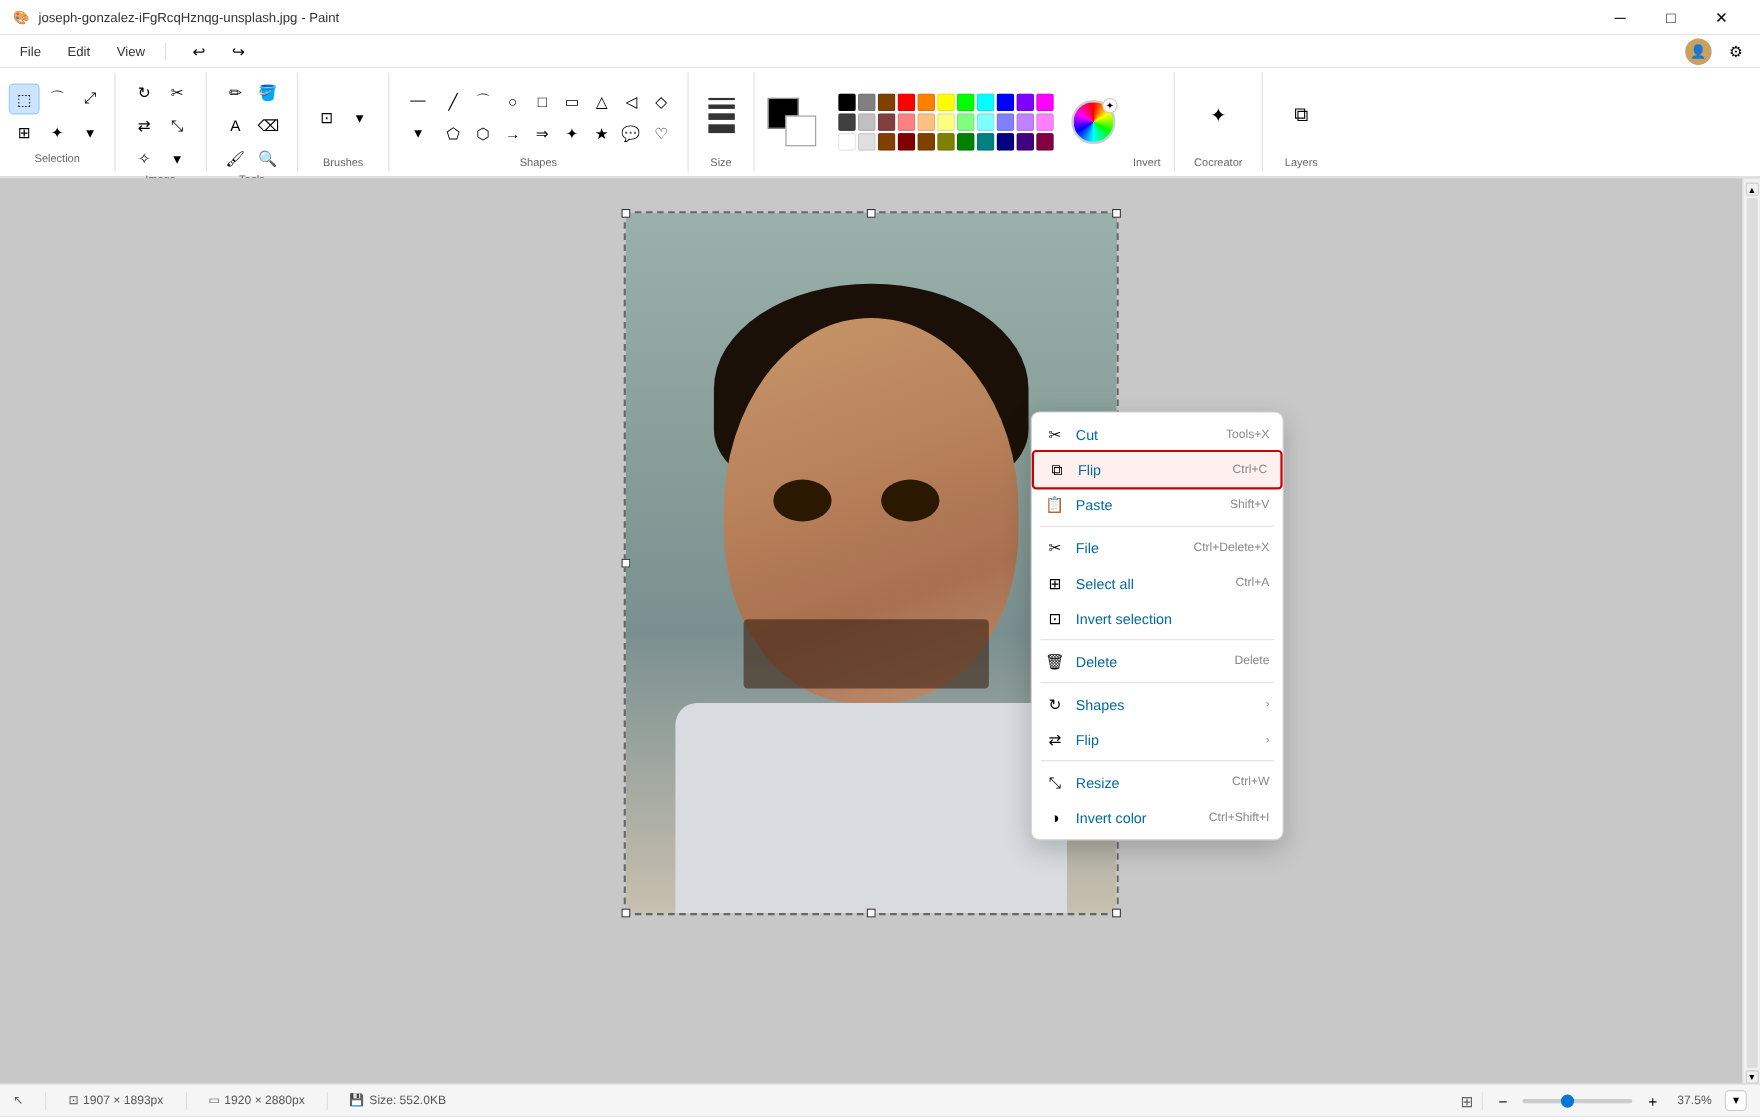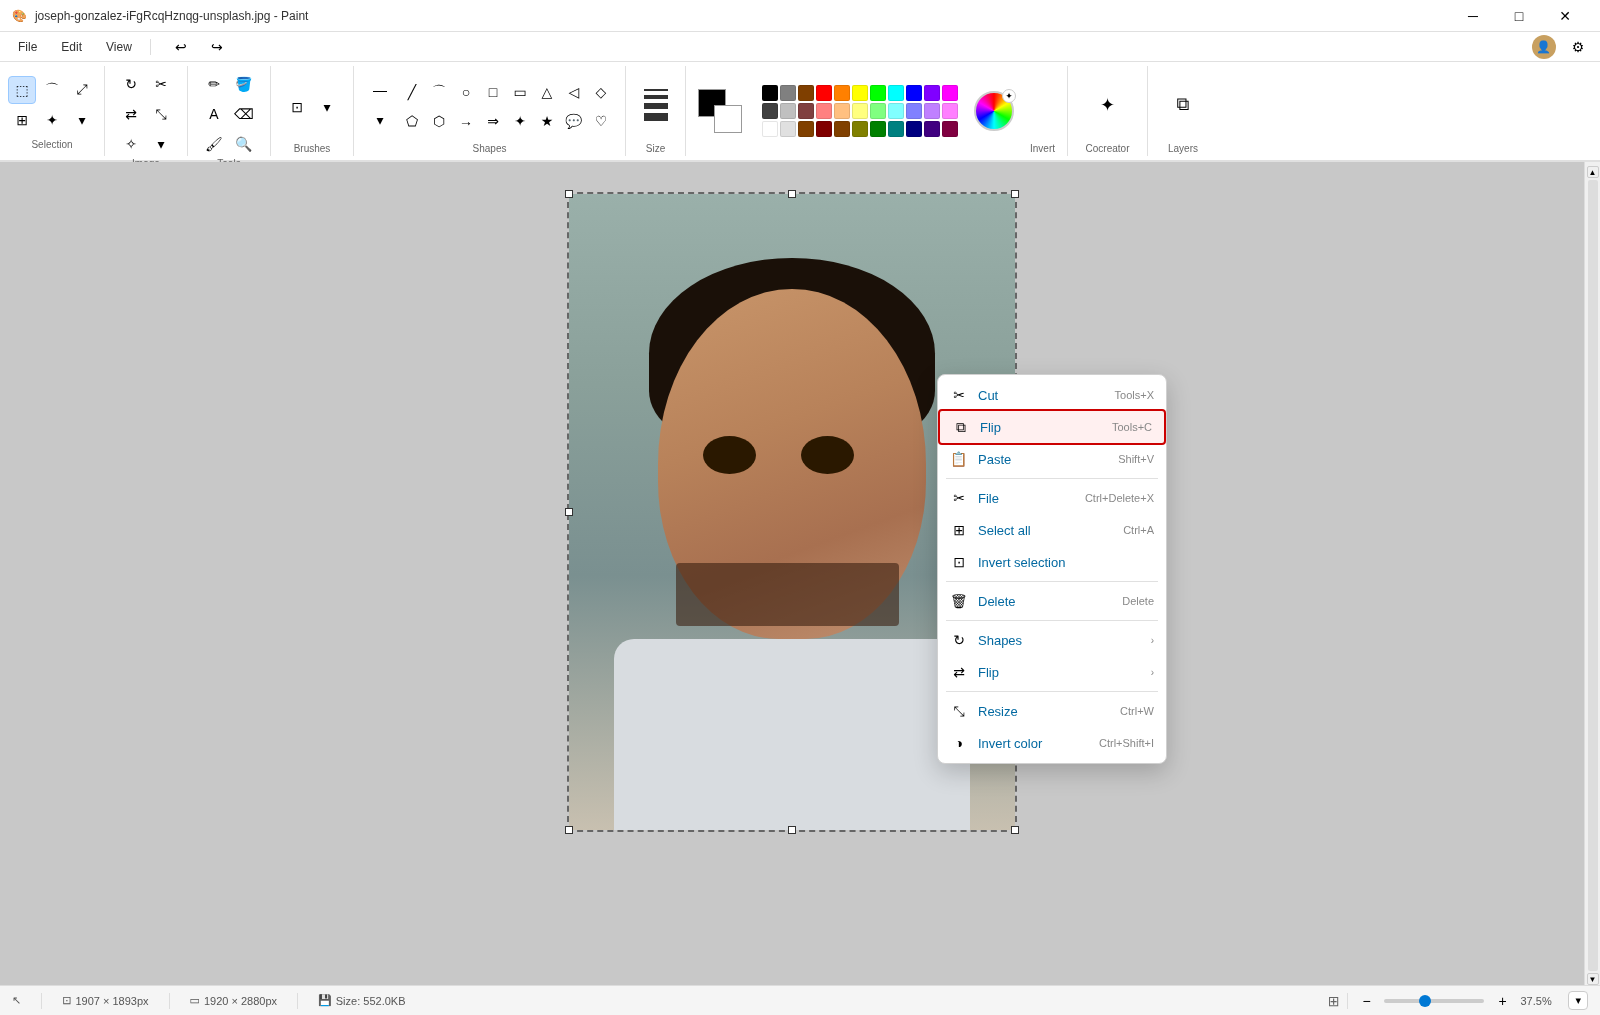--- a/index.html
+++ b/index.html
@@ -441,21 +441,21 @@
 
         <div class="ctx-item">
           <span class="ctx-icon">✂</span>
           <span class="ctx-label">Cut</span>
           <span class="ctx-shortcut">Tools+X</span>
         </div>
 
         <div class="ctx-item highlighted">
           <span class="ctx-icon">⧉</span>
           <span class="ctx-label">Flip</span>
-          <span class="ctx-shortcut">Tools+C</span>
+          <span class="ctx-shortcut">Ctrl+C</span>
         </div>
 
         <div class="ctx-item">
           <span class="ctx-icon">📋</span>
           <span class="ctx-label">Paste</span>
           <span class="ctx-shortcut">Shift+V</span>
         </div>
         <div class="ctx-divider"></div>
 
         <div class="ctx-item">
@@ -539,16 +539,16 @@
     <span>Size: 552.0KB</span>
   </div>
   <div class="zoom-controls">
     <span style="cursor:pointer;font-size:14px;color:#666;">⊞</span>
     <div class="statusbar-divider"></div>
     <button class="zoom-btn">−</button>
     <div class="zoom-slider">
       <div class="zoom-thumb"></div>
     </div>
     <button class="zoom-btn">+</button>
-    <span style="min-width:40px;text-align:left;">37.5%</span>
+    <span style="min-width:40px;text-align:center;">37.5%</span>
     <button style="border:1px solid #ccc;background:white;border-radius:4px;padding:2px 6px;cursor:pointer;font-size:11px;">▾</button>
   </div>
 </div>
 
 </body></html>

